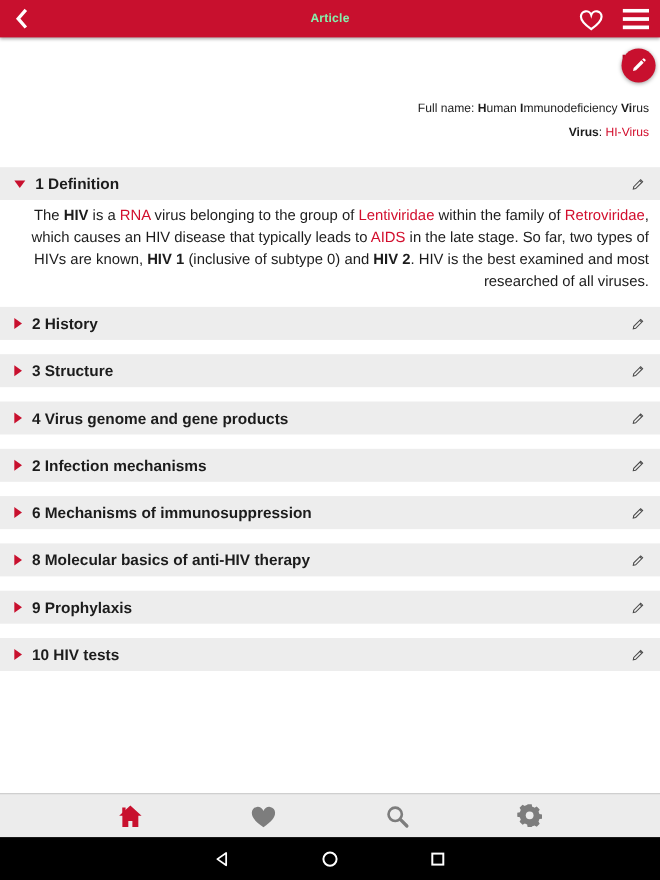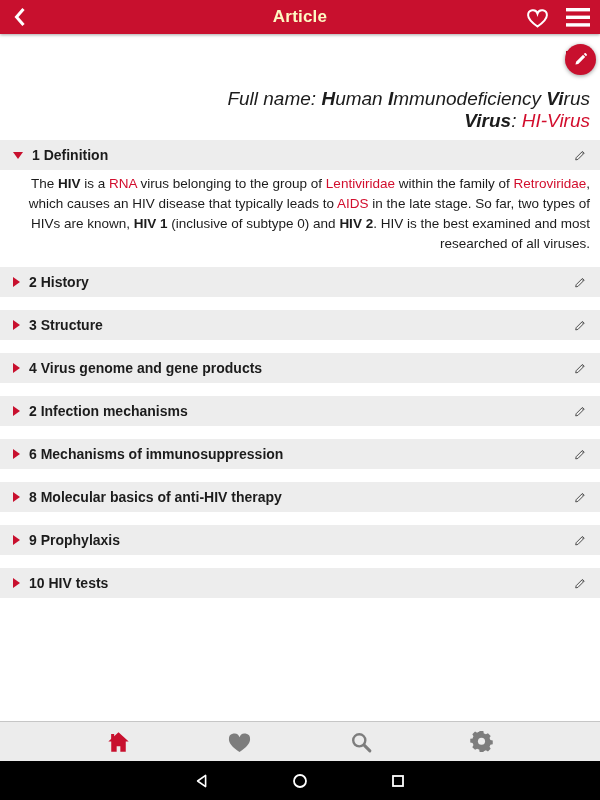--- a/index.html
+++ b/index.html
@@ -11,40 +11,40 @@
   }
   :root{--accent:#C8102E;--link:#D20E2D;--bar:#EDEDED;--ink:#1c1c1c;}
 
   
   .appbar{
     height:34px;flex:0 0 34px;background:var(--accent);
     display:flex;align-items:center;padding:0 10px;position:relative;z-index:5;
     box-shadow:0 1px 3px rgba(0,0,0,.35);
   }
   .appbar-title{
-    position:absolute;left:0;right:0;text-align:center;color:#fef9c3;
-    font-size:17px;font-weight:bold;letter-spacing:.2px;pointer-events:none;
+    position:absolute;left:0;right:0;text-align:center;color:#86efac;
+    font-size:11px;font-weight:bold;letter-spacing:.2px;pointer-events:none;
   }
   .iconbtn{display:flex;align-items:center;justify-content:center;cursor:pointer;background:none;border:none;padding:0;}
   .appbar .right{margin-left:auto;display:flex;align-items:center;gap:16px;}
 
   
   .content{flex:1 1 auto;position:relative;background:#fff;overflow:hidden;text-align:right;}
   .article-title{margin:13px 10px 0;color:var(--accent);font-size:15px;font-weight:bold;}
   .fab{
     position:absolute;top:10px;right:4px;width:31px;height:31px;border-radius:50%;
     background:var(--accent);display:flex;align-items:center;justify-content:center;
     box-shadow:0 1px 4px rgba(0,0,0,.4);border:none;cursor:pointer;
   }
-  .meta{margin:24px 10px 0;font-style:italic;font-size:19px;line-height:22px;color:var(--ink);}
+  .meta{margin:24px 10px 0;font-size:11px;line-height:22px;color:var(--ink);}
   .meta .b{font-weight:bold;}
   .meta .red{color:var(--link);}
 
   
-  .sections{margin-top:8px;}
+  .sections{margin-top:20px;}
   .section-row{
     height:30px;background:var(--bar);display:flex;align-items:center;
     padding:0 13px;margin-top:13px;cursor:pointer;
   }
   .sections .section-row:first-child{margin-top:0;}
   .tri{width:0;height:0;margin-right:9px;flex:0 0 auto;}
   .tri.down{border-left:5px solid transparent;border-right:5px solid transparent;border-top:7px solid var(--accent);}
   .tri.right{border-top:5px solid transparent;border-bottom:5px solid transparent;border-left:7px solid var(--accent);}
   .sec-title{font-size:14px;font-weight:bold;color:var(--ink);}
   .edit-slot{margin-left:auto;display:flex;align-items:center;}

